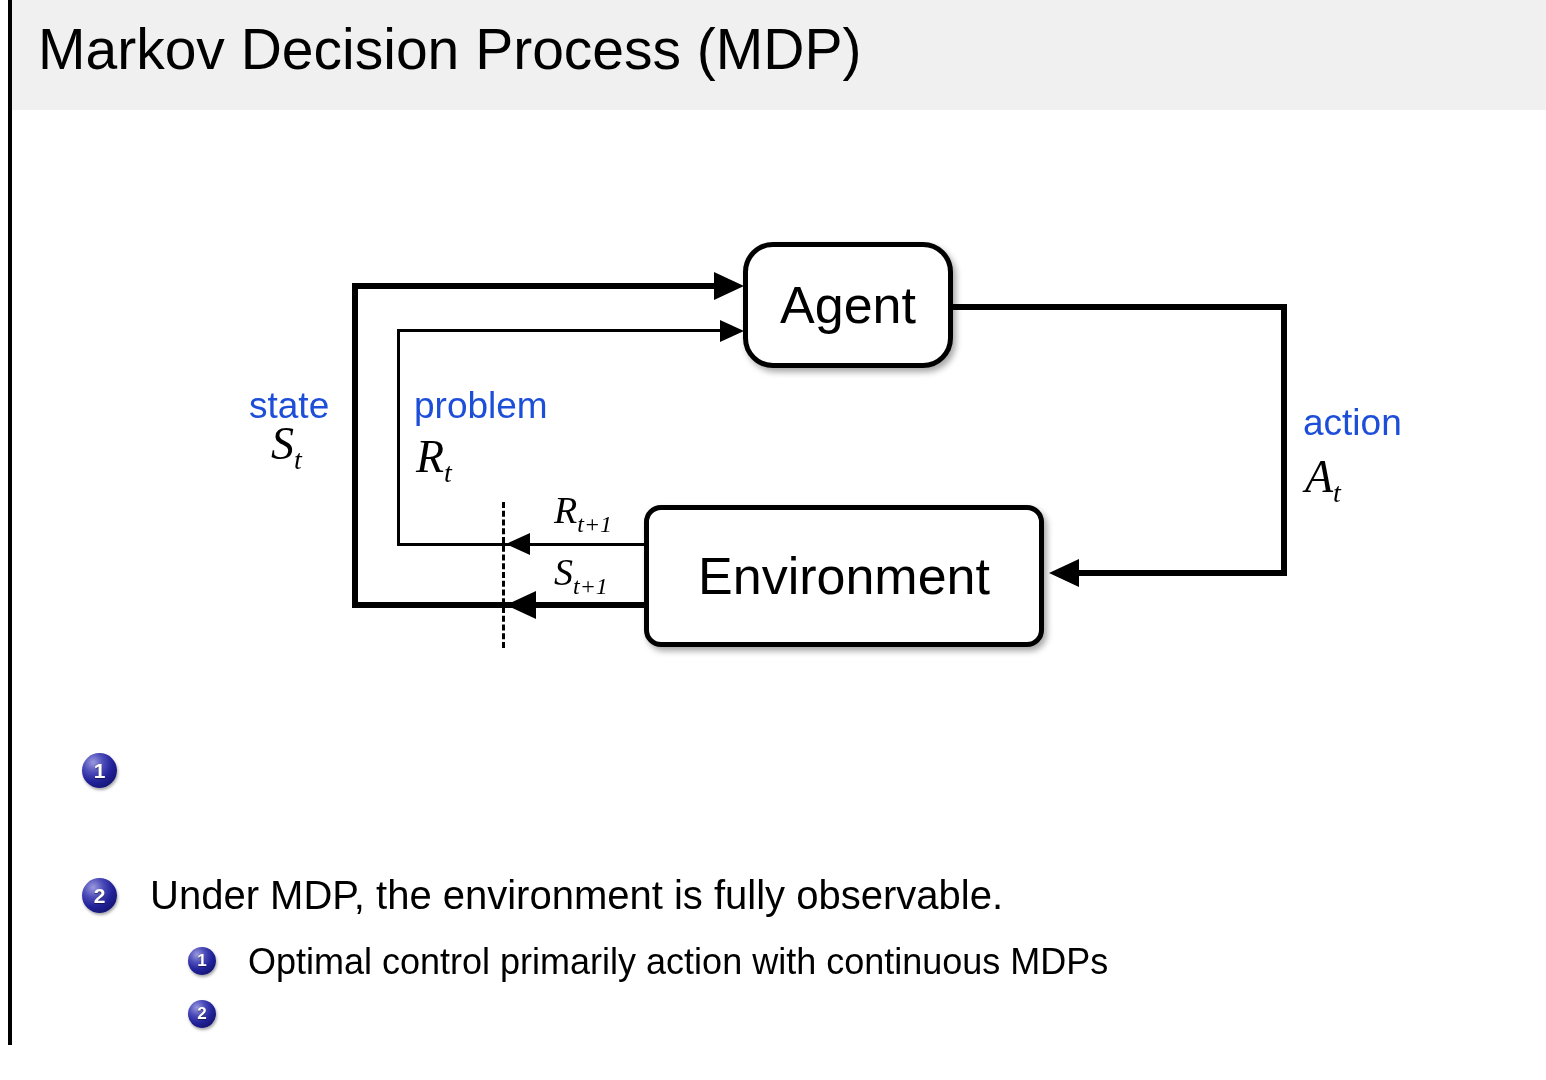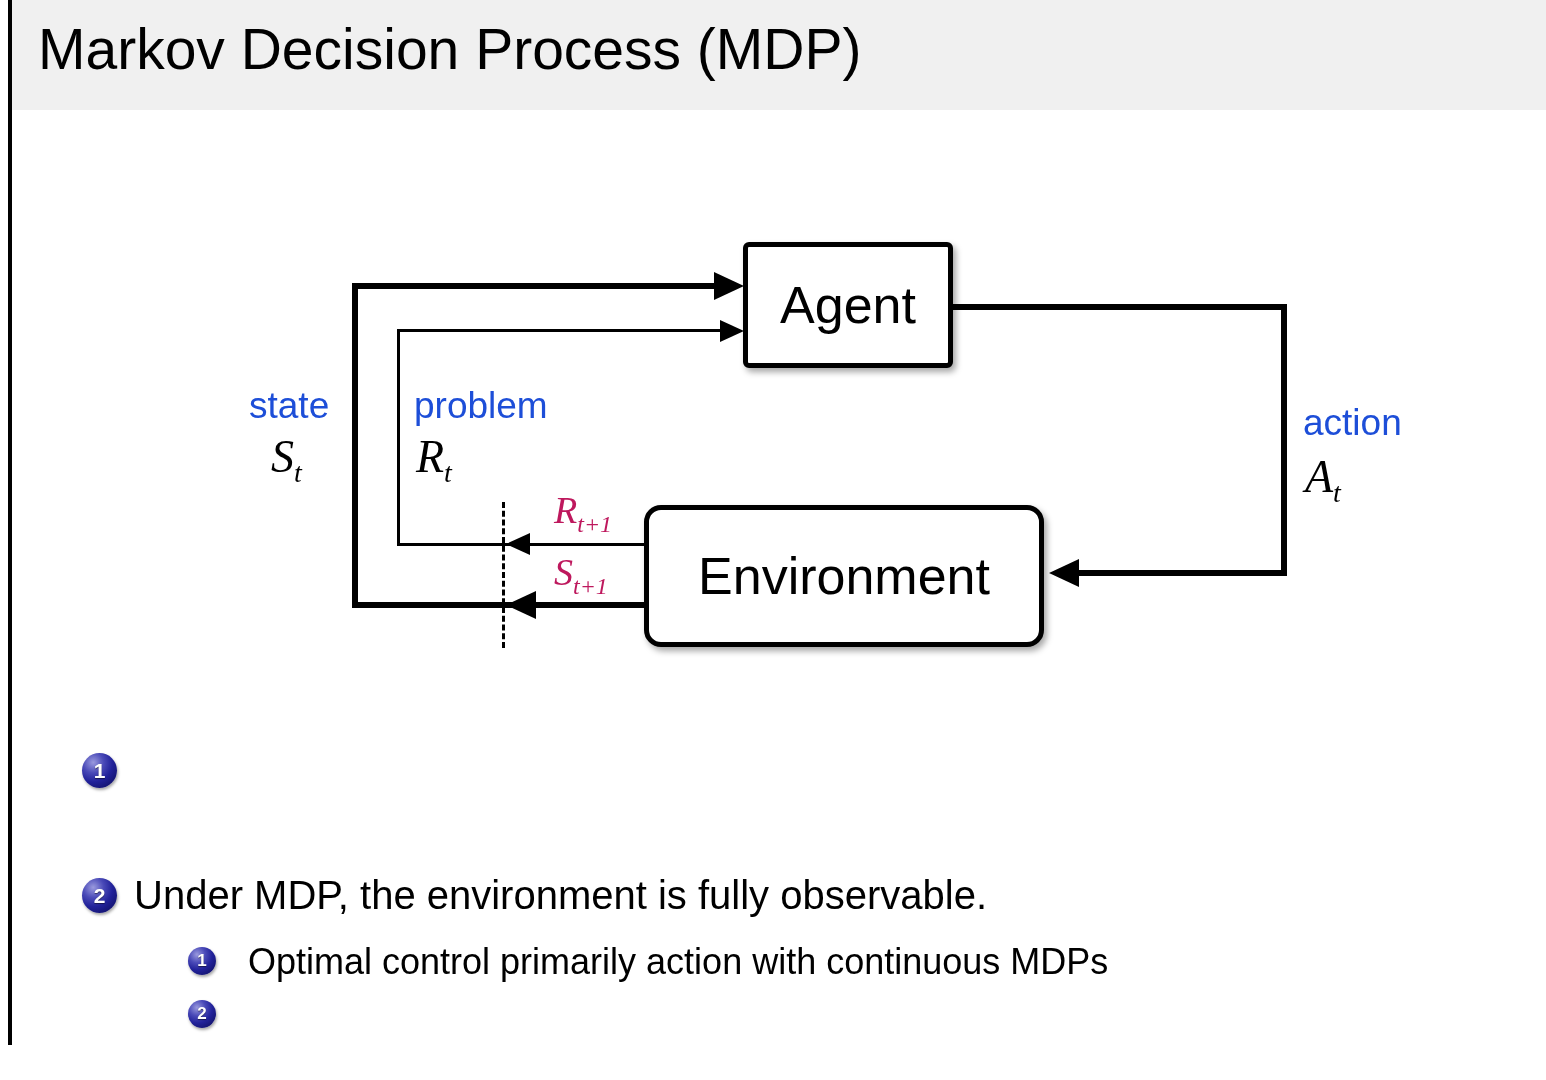--- a/index.html
+++ b/index.html
@@ -9,35 +9,35 @@
   }
   .abs{position:absolute;margin-left:8px;}
   
   .left-border{left:0;top:0;width:4px;height:1045px;background:#000;}
   
   .title-band{left:0;top:0;width:1546px;height:110px;background:#f0f0f0;}
   .page-title{left:30px;top:16px;font-size:57px;font-weight:400;letter-spacing:0px;color:#000;}
   
   .line{background:#000;}
   .node{
-    background:#fff;border:5px solid #000;border-radius:6px;
+    background:#fff;border:5px solid #000;border-radius:30px;
     display:flex;align-items:center;justify-content:center;
     box-shadow:3px 4px 6px rgba(0,0,0,0.35);
   }
   .node-label{font-size:52px;color:#000;}
   .arr{width:0;height:0;}
   .arr-r-thick{border-top:14px solid transparent;border-bottom:14px solid transparent;border-left:30px solid #000;}
   .arr-r-thin{border-top:11px solid transparent;border-bottom:11px solid transparent;border-left:24px solid #000;}
   .arr-l-thick{border-top:14px solid transparent;border-bottom:14px solid transparent;border-right:30px solid #000;}
   .arr-l-thin{border-top:11px solid transparent;border-bottom:11px solid transparent;border-right:24px solid #000;}
   .dashed-v{width:0;border-left:3px dashed #000;}
   .diag-label{font-size:37px;color:#1d4ed8;}
   .math{font-family:"Liberation Serif",serif;font-style:italic;font-size:46px;color:#000;}
   .math sub{font-size:28px;font-style:italic;line-height:0;}
-  .math-sm{font-family:"Liberation Serif",serif;font-style:italic;font-size:38px;color:#be185d;}
+  .math-sm{font-family:"Liberation Serif",serif;font-style:italic;font-size:38px;color:#000000;}
   .math-sm sub{font-size:24px;font-style:italic;line-height:0;}
   
   .ball{
     border-radius:50%;color:#fff;display:flex;align-items:center;justify-content:center;
     background:radial-gradient(circle at 32% 27%,#9a9ade 0%,#4a4ab8 30%,#22229a 55%,#0a0a52 100%);
     box-shadow:1px 2px 3px rgba(0,0,0,0.35);font-weight:bold;
     text-shadow:0 1px 1px rgba(0,0,0,0.5);
   }
   .ball-lg{width:35px;height:35px;font-size:21px;}
   .ball-sm{width:28px;height:28px;font-size:17px;}
@@ -73,21 +73,21 @@
   <div class="abs dashed-v" style="left:486px;top:392px;height:146px;"></div>
 
   <div class="abs node" style="left:727px;top:132px;width:200px;height:116px;">
     <span class="node-label">Agent</span>
   </div>
   <div class="abs node" style="left:628px;top:395px;width:390px;height:132px;border-radius:17px;">
     <span class="node-label">Environment</span>
   </div>
 
   <div class="abs diag-label" style="left:233px;top:275px;">state</div>
-  <div class="abs math" style="left:255px;top:320px;">
+  <div class="abs math" style="left:255px;top:307px;">
     <span>S</span><sub>t</sub>
   </div>
 
   <div class="abs diag-label" style="left:398px;top:275px;">problem</div>
   <div class="abs math" style="left:400px;top:320px;">
     <span>R</span><sub>t</sub>
   </div>
 
   <div class="abs diag-label" style="left:1287px;top:292px;">action</div>
   <div class="abs math" style="left:1289px;top:340px;">
@@ -102,21 +102,21 @@
   </div>
 </div>
 
 <div class="abs" style="left:0;top:740px;width:1546px;height:330px;">
 
   <div class="abs ball ball-lg" style="left:66px;top:13px;">1</div>
   <div class="abs btext" style="left:134px;top:0px;">
   </div>
 
   <div class="abs ball ball-lg" style="left:66px;top:138px;">2</div>
-  <div class="abs btext" style="left:118px;top:125px;">
+  <div class="abs btext" style="left:134px;top:125px;">
     <div>Under MDP, the environment is fully observable.</div>
   </div>
 
   <div class="abs ball ball-sm" style="left:172px;top:207px;">1</div>
   <div class="abs stext" style="left:232px;top:195px;">
     <div>Optimal control primarily action with continuous MDPs</div>
   </div>
 
   <div class="abs ball ball-sm" style="left:172px;top:260px;">2</div>
 </div>

